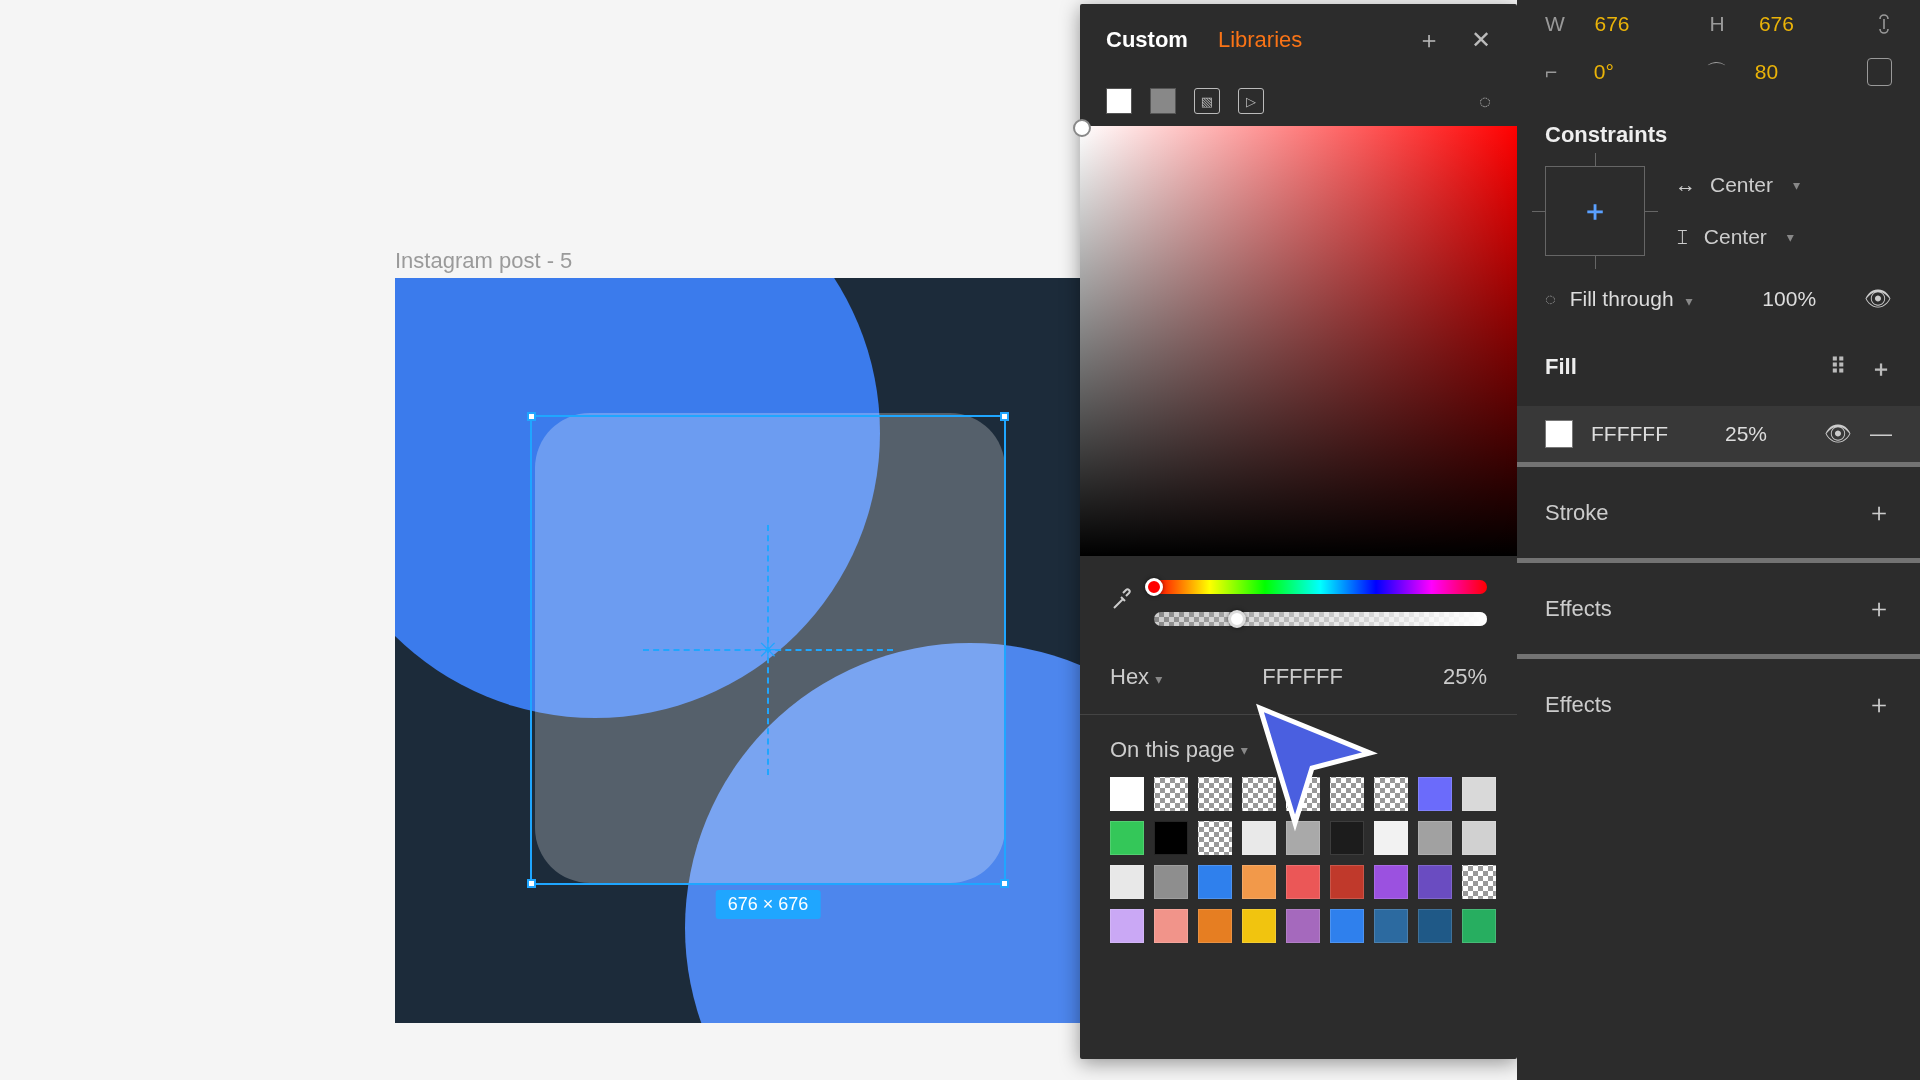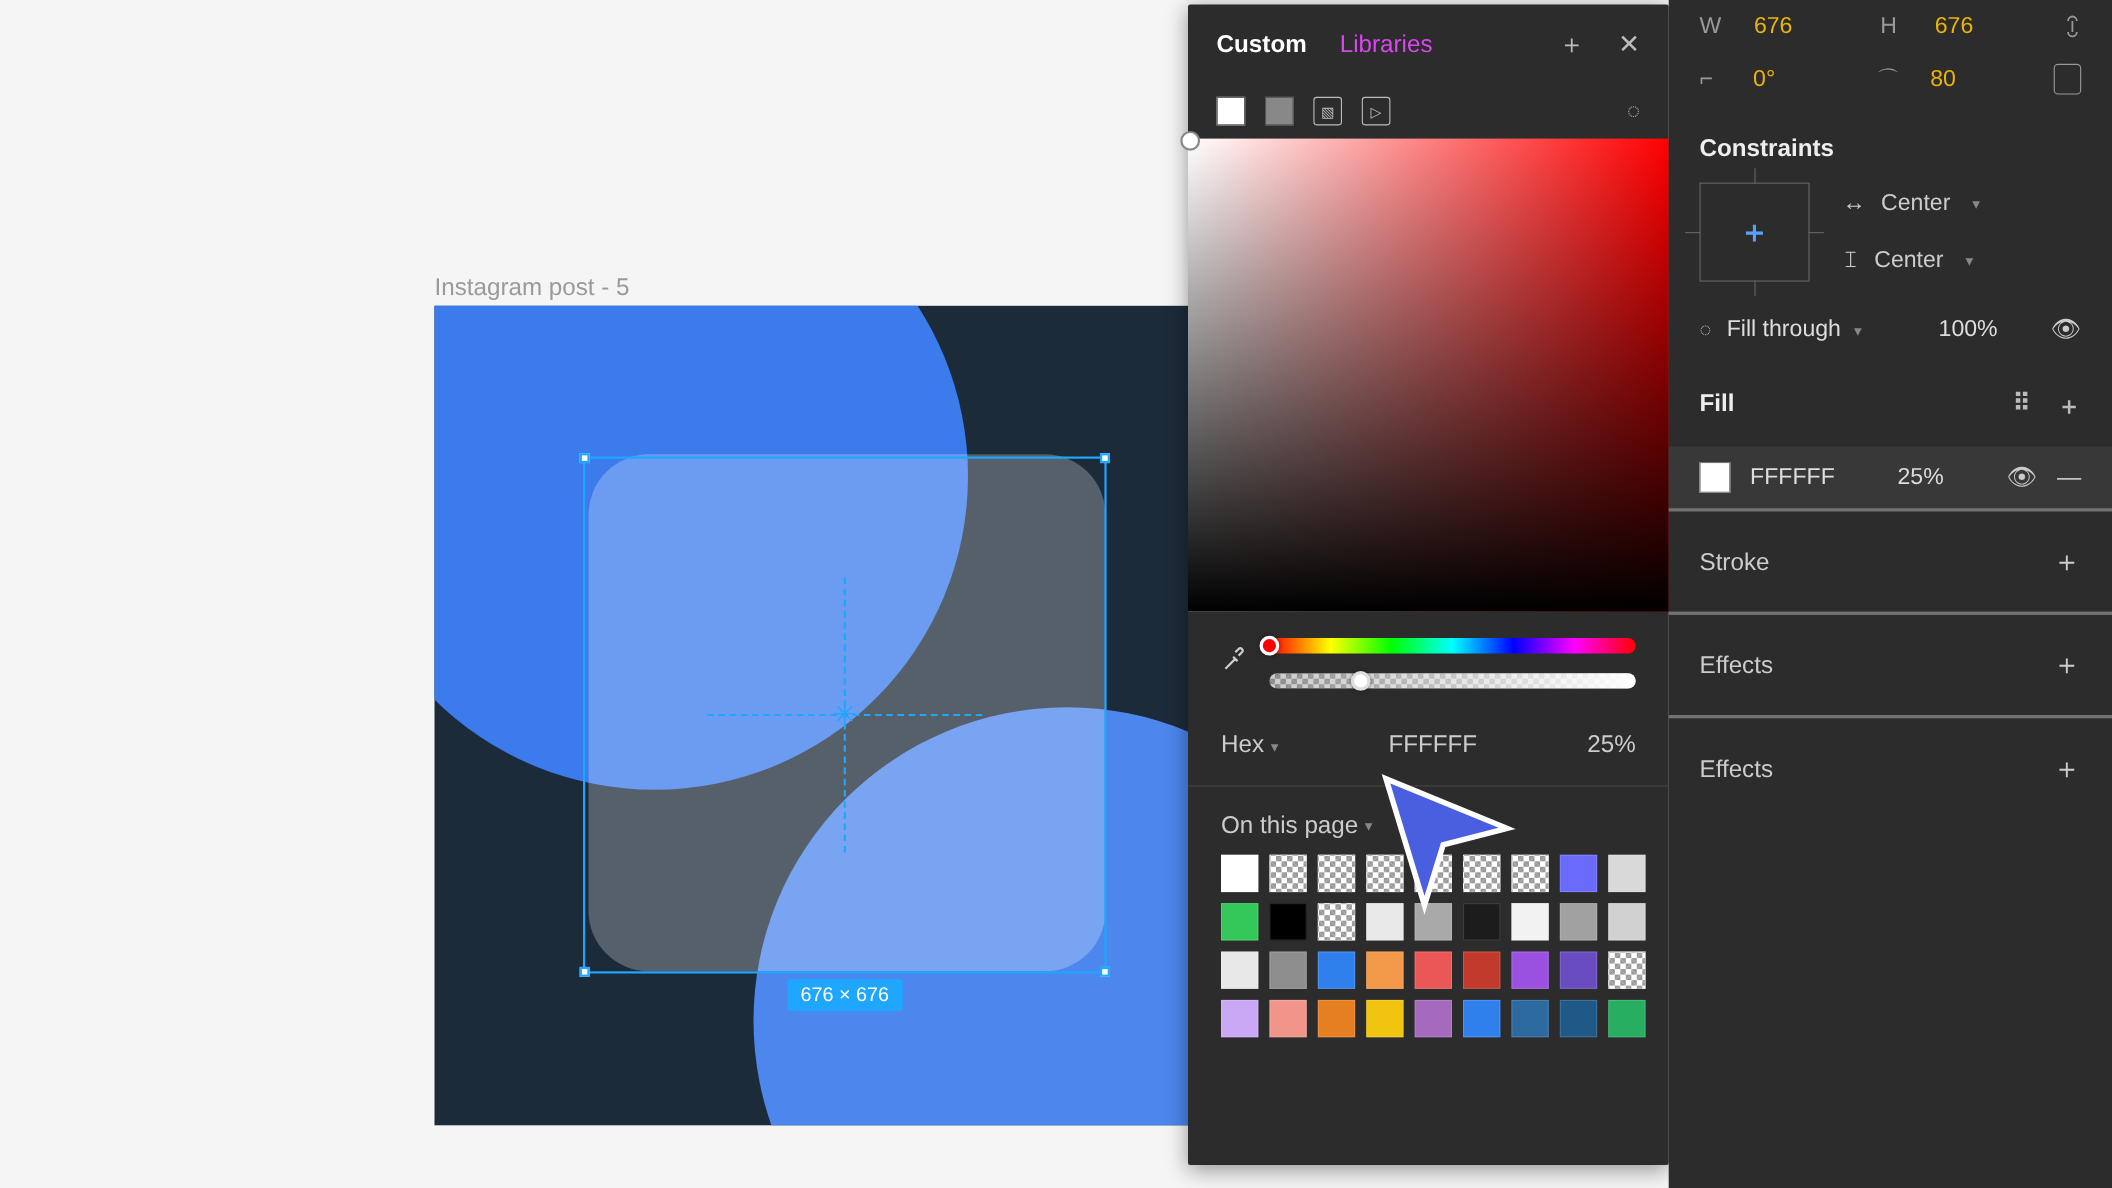--- a/index.html
+++ b/index.html
@@ -17,21 +17,21 @@
 .sh-tl { left: -5px; top: -5px; } .sh-tr { right: -5px; top: -5px; }
 .sh-bl { left: -5px; bottom: -5px; } .sh-br { right: -5px; bottom: -5px; }
 .sel-center { position: absolute; left: 50%; top: 50%; width: 250px; height: 0; border-top: 2px dashed #1fa6ff; transform: translate(-50%, -50%); }
 .sel-center-v { position: absolute; left: 50%; top: 50%; width: 0; height: 250px; border-left: 2px dashed #1fa6ff; transform: translate(-50%, -50%); }
 .sel-star { position: absolute; left: 50%; top: 50%; color: #1fa6ff; transform: translate(-50%,-50%); font-size: 26px; }
 .dim-badge { position: absolute; left: 50%; bottom: -36px; transform: translateX(-50%); background: #1fa6ff; color: #fff; padding: 4px 12px; font-size: 18px; border-radius: 3px; }
 
 
 .color-panel { position: absolute; left: 1080px; top: 4px; width: 437px; height: 1055px; background: #2c2c2c; color: #ddd; border-radius: 2px; display: flex; flex-direction: column; box-shadow: 0 4px 20px rgba(0,0,0,0.4); }
 .cp-header { display: flex; align-items: center; padding: 20px 26px; gap: 30px; }
-.cp-tab { font-size: 22px; color: #d946ef; cursor: pointer; }
+.cp-tab { font-size: 22px; color: #f97316; cursor: pointer; }
 .cp-tab.active { color: #fff; font-weight: 600; }
 .cp-header-spacer { flex: 1; }
 .cp-icon { color: #bbb; font-size: 24px; cursor: pointer; }
 .cp-icons-row { display: flex; align-items: center; padding: 12px 26px; gap: 18px; }
 .cp-swatch-btn { width: 26px; height: 26px; background: #fff; border: 1px solid #555; }
 .cp-swatch-btn.gray { background: #888; }
 .cp-mini { width: 26px; height: 26px; border: 1.5px solid #bbb; border-radius: 3px; display:flex; align-items:center; justify-content:center; font-size:13px; color:#bbb; }
 .cp-drop-icon { margin-left: auto; color:#bbb; font-size:20px; }
 .gradient-area { height: 430px; background: linear-gradient(to bottom, rgba(0,0,0,0) 0%, #000 100%), linear-gradient(to right, #fff 0%, #ff0000 100%); position: relative; }
 .grad-handle { position: absolute; left: -7px; top: -7px; width: 18px; height: 18px; border-radius: 50%; background: #fff; border: 2px solid #888; }
@@ -72,21 +72,21 @@
 .constraint-col { display:flex; flex-direction:column; gap: 28px; }
 .constraint-opt { display:flex; align-items:center; gap:14px; color:#ccc; }
 .blend-row { display:flex; align-items:center; padding: 10px 28px 20px; gap:14px; }
 .drop-ic { color:#bbb; font-size:18px; }
 .fill-header { display:flex; align-items:flex-start; padding: 22px 28px; font-size:22px; font-weight:700; color:#eee; }
 .fill-header .right-icons { margin-left:auto; display:flex; gap:24px; color:#bbb; font-size:22px; }
 .fill-item { display:flex; align-items:center; padding: 14px 28px; gap:18px; background:#383838; }
 .fill-sw { width:28px; height:28px; background:#fff; border:1px solid #777; }
 .fill-spacer { flex:1; }
 .eye-ic, .minus-ic { color:#ccc; font-size:22px; }
-.collapsed-section { display:flex; align-items:center; padding: 28px 28px; font-size:22px; color:#ccc; border-top:3px solid #737373; }
+.collapsed-section { display:flex; align-items:center; padding: 28px 28px; font-size:22px; color:#ccc; border-top:5px solid #737373; }
 .collapsed-section .plus { margin-left:auto; color:#ccc; font-size:26px; }
 svg.link-ic { stroke:#999; fill:none; stroke-width:1.6; }
 </style>
 </head>
 <body>
 
 <div class="canvas">
   <div class="frame-label">Instagram post - 5</div>
   <div class="artboard">
     <div class="circle1"></div>

